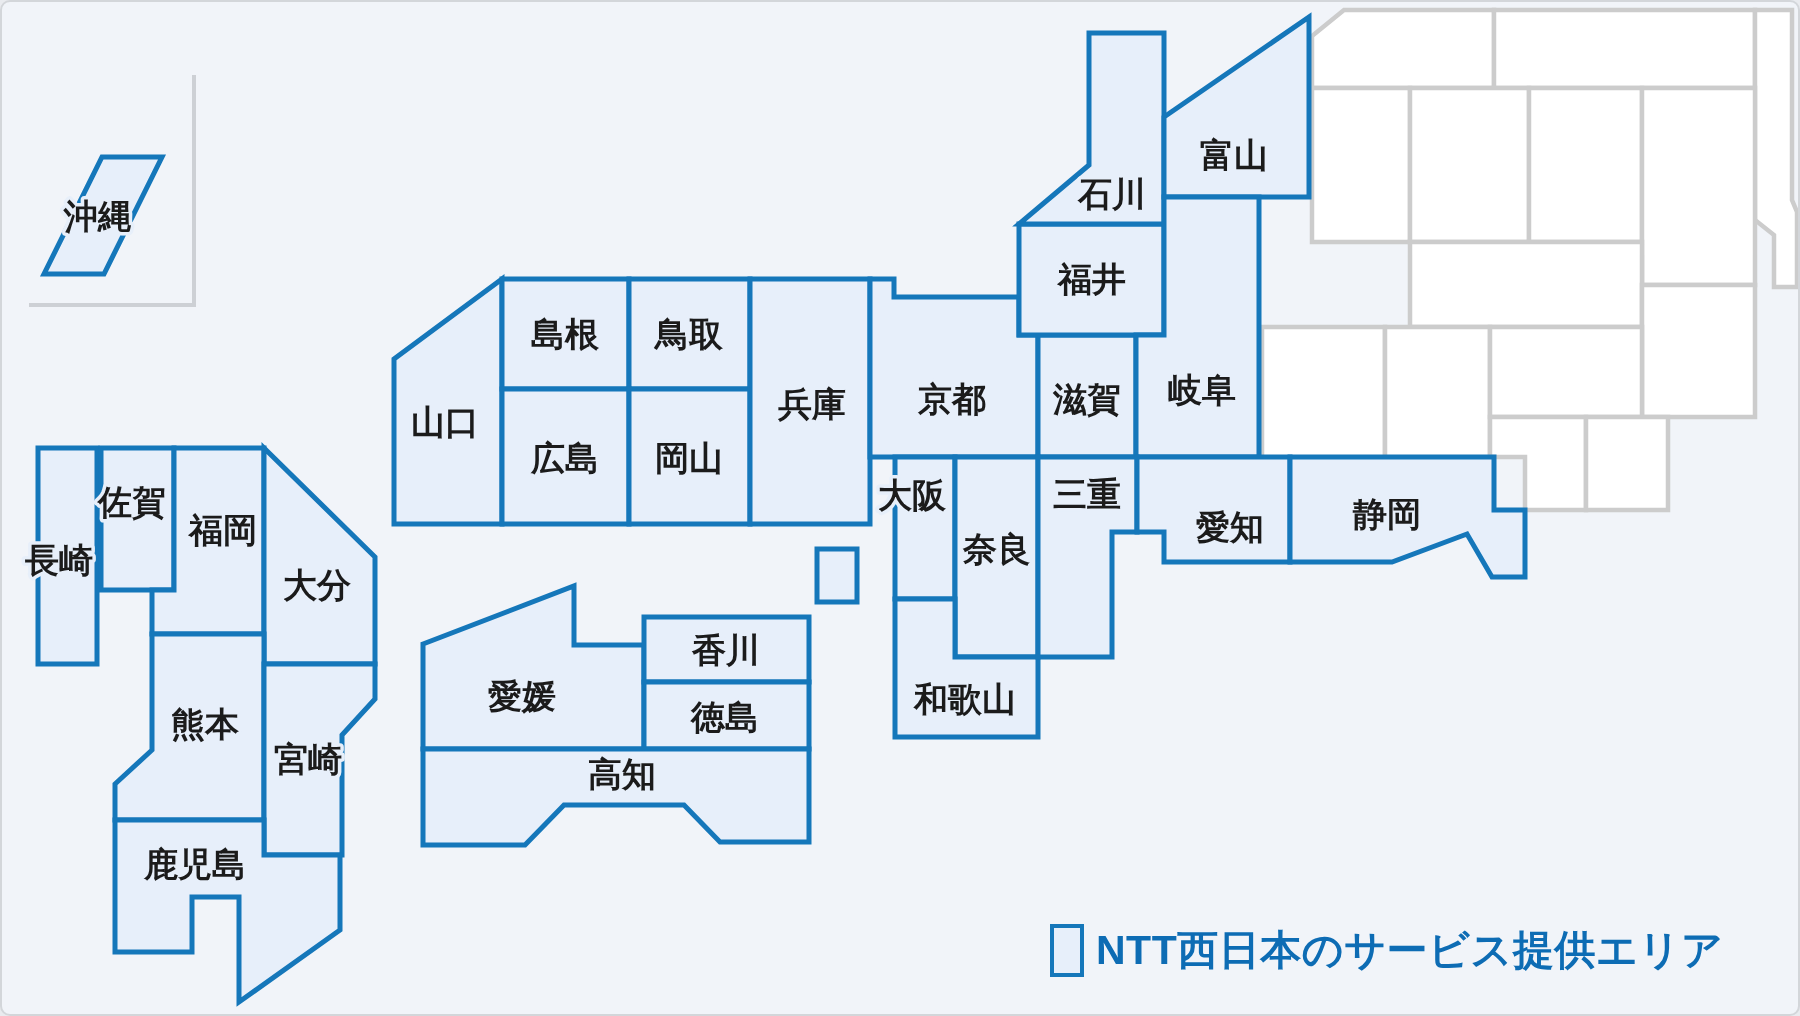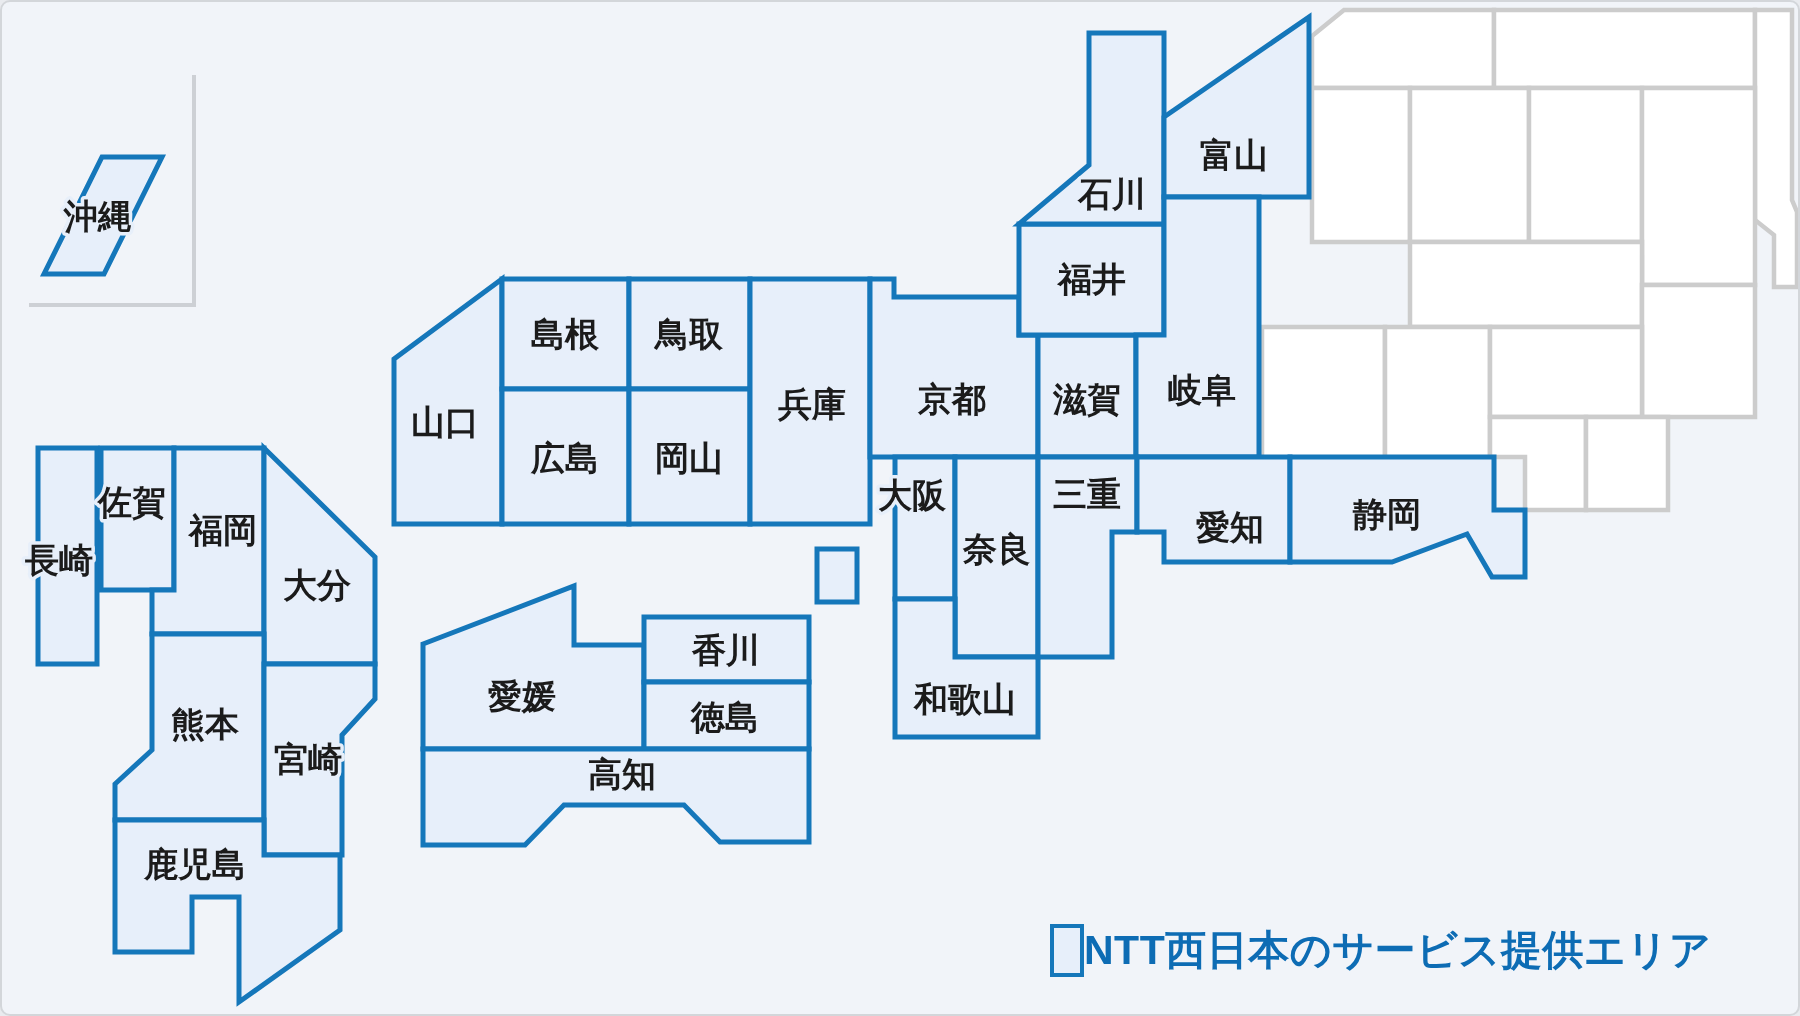--- a/index.html
+++ b/index.html
@@ -6,21 +6,21 @@
   .stage{position:relative;width:1800px;height:1016px;background:#f1f4f9;
          border:2px solid #d3d6da;border-radius:10px;overflow:hidden;box-sizing:border-box;
          font-family:"Liberation Sans", sans-serif;}
   svg{position:absolute;left:0;top:0;}
   .cell-gray{fill:#ffffff;stroke:#cccccc;stroke-width:4.5;stroke-linejoin:miter;}
   .region-blue{fill:#e7effa;stroke:#1577ba;stroke-width:5;stroke-linejoin:miter;}
   .okinawa-frame{fill:none;stroke:#cdd0d5;stroke-width:4;}
   .region-label{font-family:"Liberation Sans", sans-serif;font-size:34px;font-weight:600;
                 fill:#1b1b1b;text-anchor:middle;paint-order:stroke;stroke:#e7effa;
                 stroke-width:7px;stroke-linejoin:round;}
-  .legend{position:absolute;left:1048px;top:918px;display:flex;align-items:center;height:60px;}
+  .legend{position:absolute;left:1048px;top:918px;display:flex;align-items:center;gap:12px;height:60px;}
   .legend-swatch{width:26px;height:45px;background:#e7effa;border:4px solid #1577ba;}
   .legend-label{color:#0d6cb4;font-size:41px;font-weight:bold;letter-spacing:0.5px;white-space:nowrap;}
 </style>
 </head>
 <body>
 
 <div class="stage">
   <svg width="1800" height="1016" viewBox="0 0 1800 1016" xmlns="http://www.w3.org/2000/svg">
     <g id="layer-gray">
         <polygon points="1342,8 1492,8 1492,86 1310,86 1310,34" class="cell-gray"></polygon>

